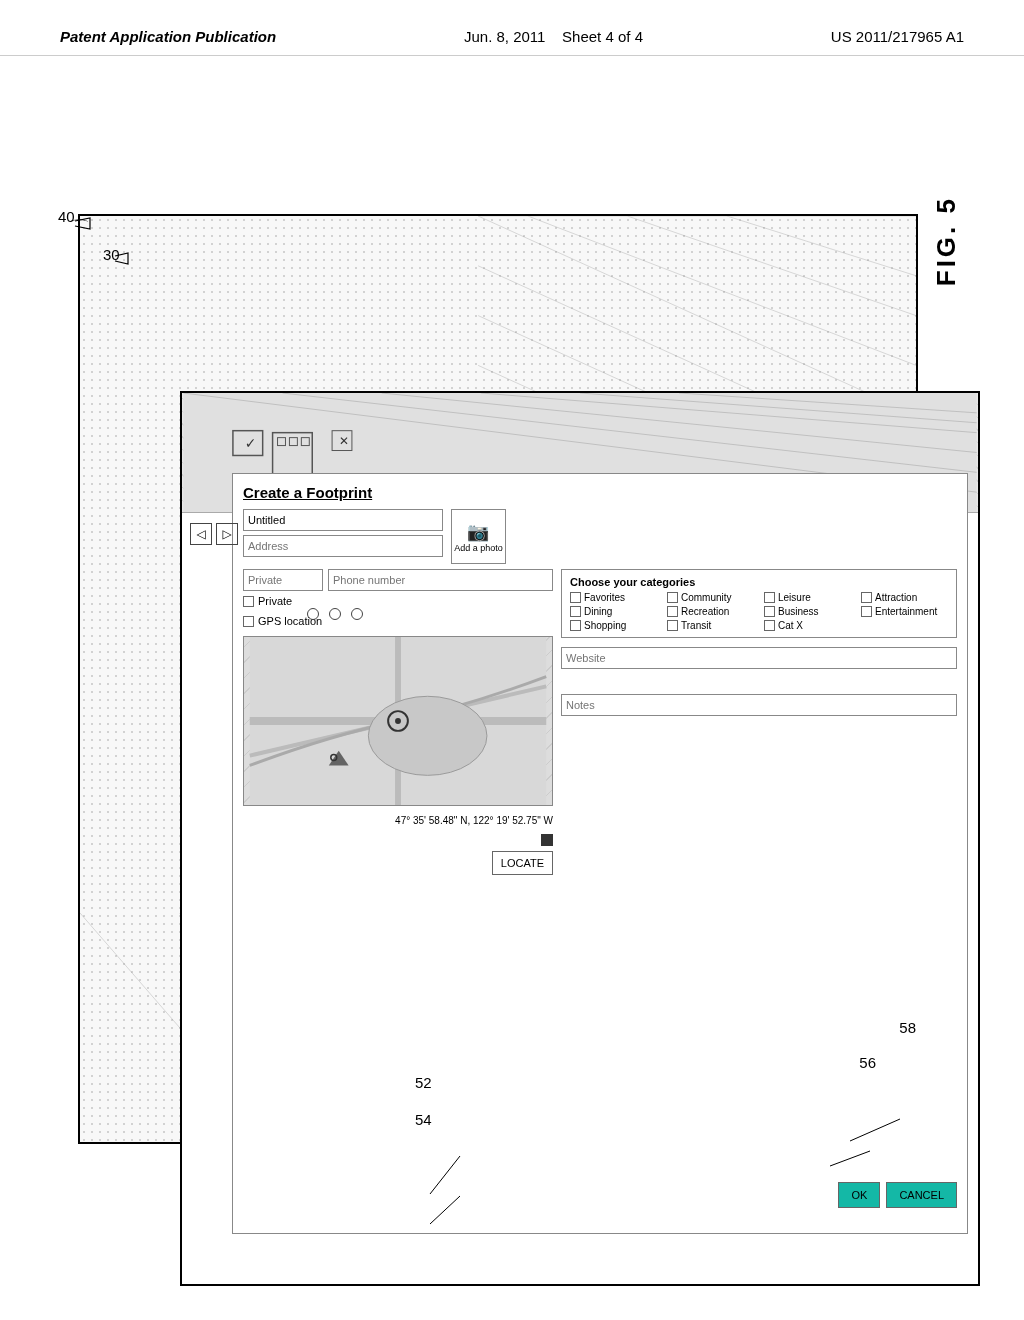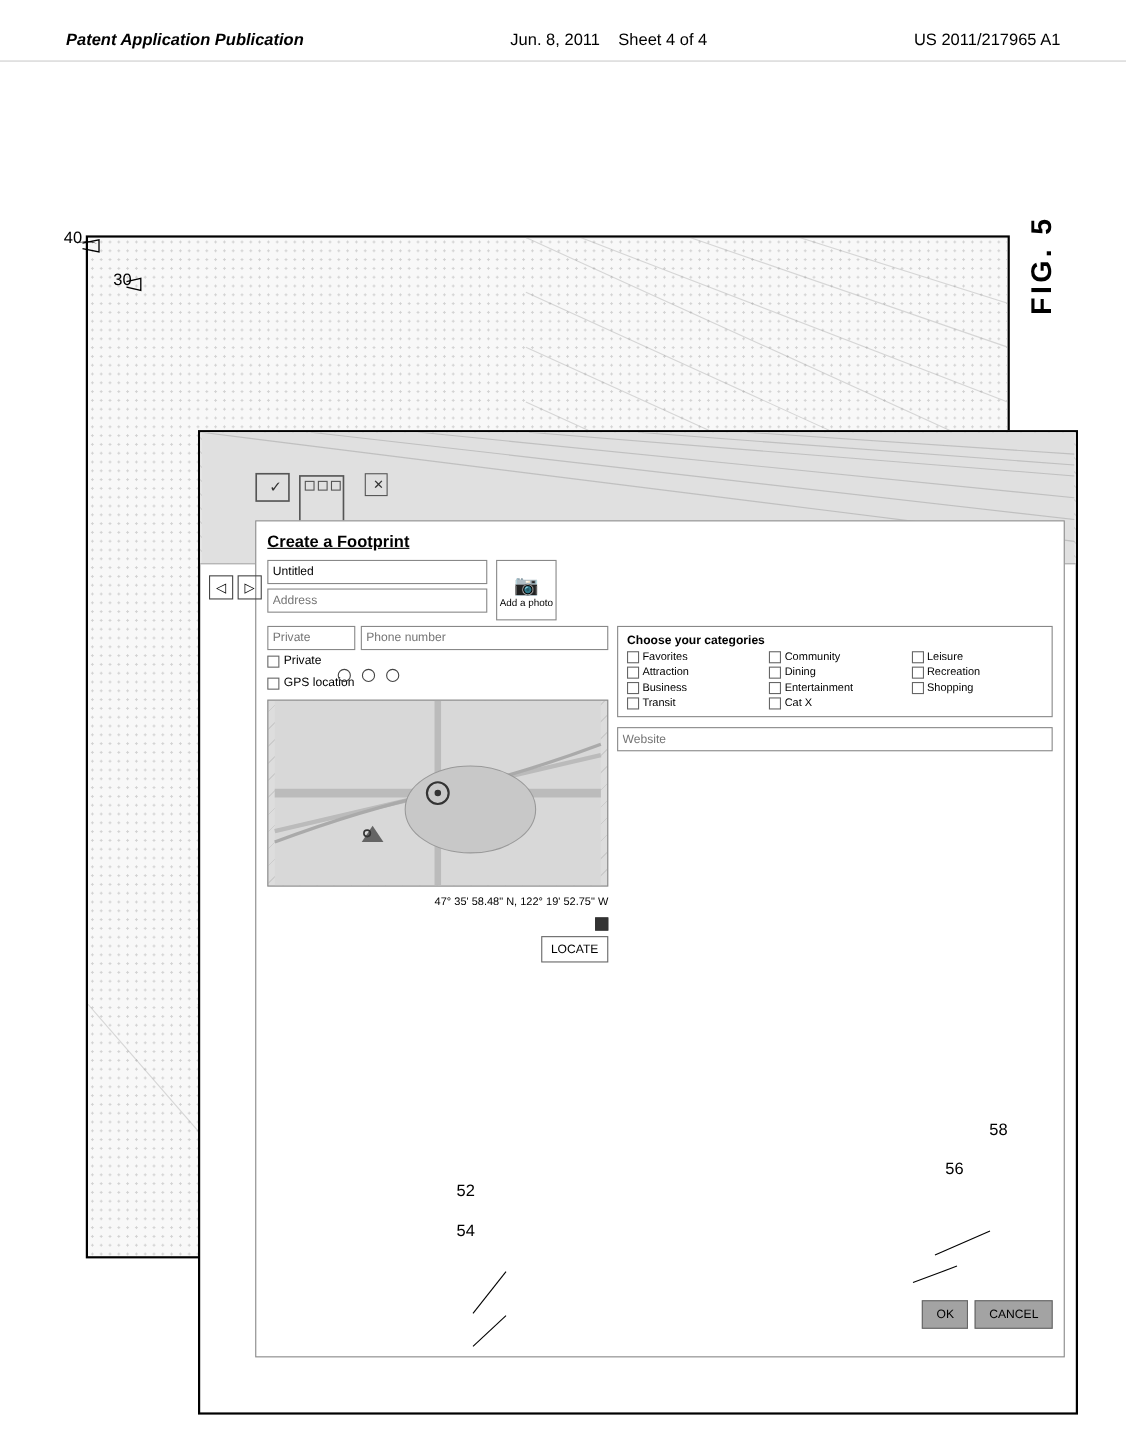--- a/index.html
+++ b/index.html
@@ -160,21 +160,21 @@
       padding: 6px 8px;
       margin-bottom: 5px;
     }
     .checkbox-title {
       font-size: 11px;
       font-weight: bold;
       margin-bottom: 4px;
     }
     .checkbox-grid {
       display: grid;
-      grid-template-columns: repeat(3, 1fr);
+      grid-template-columns: repeat(4, 1fr);
       gap: 3px 10px;
     }
     .checkbox-item {
       display: flex;
       align-items: center;
       gap: 3px;
       font-size: 10px;
     }
     .checkbox-box {
       width: 11px;
@@ -262,21 +262,21 @@
     
     .action-btns {
       display: flex;
       justify-content: flex-end;
       gap: 6px;
       margin-top: 8px;
     }
     .action-btn {
       height: 26px;
       border: 1px solid #666;
-      background: #a3a3a3;
+      background: #14b8a6;
       font-size: 11px;
       padding: 0 12px;
       cursor: pointer;
     }
 
     
     .private-row {
       display: flex;
       align-items: center;
       gap: 4px;
@@ -510,20 +510,21 @@
                 </div>
                 <div class="checkbox-item">
                   <div class="checkbox-box"></div>
                   <span>Cat X</span>
                 </div>
               </div>
             </div>
 
             <input type="text" class="website-input" placeholder="Website" style="">
 
+            <input type="text" class="notes-input" placeholder="Notes" style="">
 
             <div style="flex:1;"></div>
 
             <div class="action-btns">
               <button class="action-btn">OK</button>
               <button class="action-btn">CANCEL</button>
             </div>
 
           </div>
         </div>

